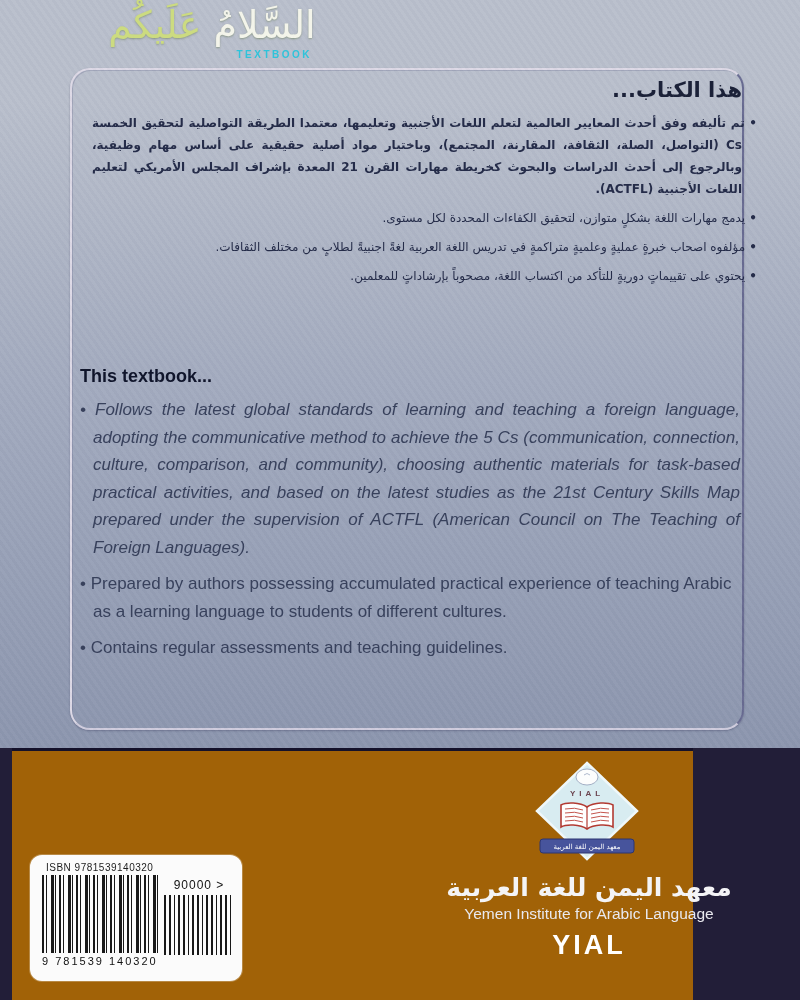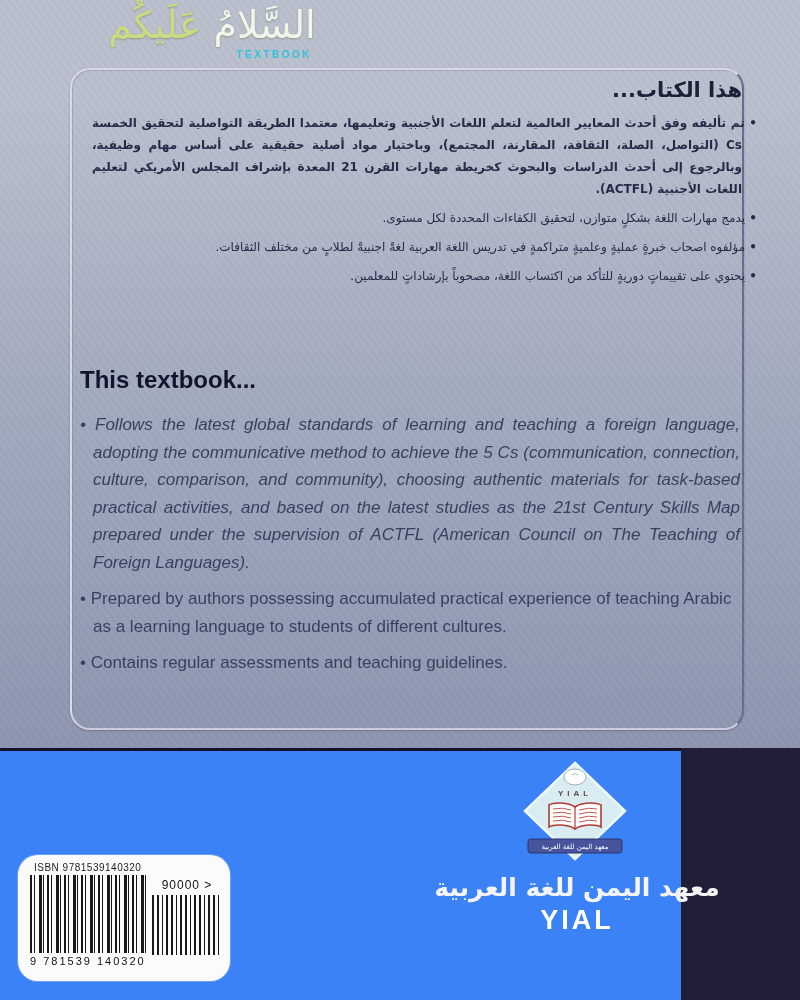--- a/index.html
+++ b/index.html
@@ -30,40 +30,40 @@
   .ar-block { position:absolute; left:92px; top:78px; width:650px; direction:rtl; z-index:2;
     font-family:"DejaVu Sans", sans-serif; }
   .ar-heading { font-size:21px; font-weight:bold; color:#1b2138; margin-bottom:10px; }
   .ar-b { font-size:12px; line-height:22px; text-align:justify; color:#252c49;
     text-indent:-15px; margin-bottom:7px; }
   .ar-b::before { content:"• "; font-weight:bold; }
   .ar-b.b1 { font-weight:bold; }
 
   
   .en-block { position:absolute; left:80px; top:366px; width:660px; z-index:2; }
-  .en-heading { font-size:24px; font-weight:bold; color:#10152b; margin-bottom:17px; }
+  .en-heading { font-size:18px; font-weight:bold; color:#10152b; margin-bottom:9px; }
   .en-b { font-size:17px; line-height:27.5px; color:#38415c; padding-left:13px; text-indent:-13px; margin-bottom:9px; }
   .en-b::before { content:"• "; }
   .en-b.justify { text-align:justify;font-style:italic; }
 
   
-  .footer { position:absolute; left:0; top:748px; width:681px; height:252px;
-    background:#3b82f6; border-top:3px solid #14112a; }
+  .footer { position:absolute; left:12px; top:748px; width:681px; height:252px;
+    background:#a16207; border-top:3px solid #14112a; }
 
   .logo-wrap { position:absolute; left:521px; top:10px; width:108px; height:112px; }
 
   .inst-block { position:absolute; left:418px; top:122px; width:318px; text-align:center; }
   .inst-ar { font-family:"DejaVu Sans", sans-serif; direction:rtl; font-size:25px; font-weight:bold;
     color:#f4f4f6; margin-bottom:3px; }
   .inst-en { font-size:15.5px; color:#e9e9ef; margin-bottom:7px; }
   .inst-acr { font-size:27px; font-weight:bold; color:#ffffff; letter-spacing:3px; }
 
   
   .barcode { position:absolute; left:18px; top:104px; width:212px; height:126px;
-    background:#fbfbfb; border-radius:20px; box-shadow:0 0 0 1px rgba(255,255,255,0.25); }
+    background:#fbfbfb; border-radius:12px; box-shadow:0 0 0 1px rgba(255,255,255,0.25); }
   .isbn-top { font-size:10px; color:#1c1c1c; letter-spacing:0.5px; margin:7px 0 2px 16px; }
   .bc-row { display:flex; padding:0 8px 0 12px; align-items:flex-start; }
   .bc-main { width:116px; }
   .bc-main-bars { height:78px;
     background:repeating-linear-gradient(90deg,#181818 0 2px,#fbfbfb 2px 4px,#181818 4px 5px,#fbfbfb 5px 9px,#181818 9px 12px,#fbfbfb 12px 13px,#181818 13px 14px,#fbfbfb 14px 17px); }
   .bc-digits { font-size:11px; color:#111; letter-spacing:2px; margin-top:2px; white-space:nowrap; }
   .bc-addon { width:70px; margin-left:6px; text-align:center; }
   .bc-addon-num { font-size:12px; color:#111; letter-spacing:1px; margin:3px 0 3px 0; white-space:nowrap; }
   .bc-addon-bars { height:60px;
     background:repeating-linear-gradient(90deg,#181818 0 2px,#fbfbfb 2px 5px,#181818 5px 7px,#fbfbfb 7px 10px,#181818 10px 11px,#fbfbfb 11px 14px); }
@@ -111,20 +111,21 @@
         <path d="M54 46 C47 41 33 41 28 44 L28 66 C33 63 47 63 54 68 C61 63 75 63 80 66 L80 44 C75 41 61 41 54 46 Z" fill="#fefefe" stroke="#b23a32" stroke-width="1.6"></path>
         <line x1="54" y1="46" x2="54" y2="68" stroke="#b23a32" stroke-width="1.2"></line>
         <path d="M32 48 q10 -2 18 1 M32 52 q10 -2 18 1 M32 56 q10 -2 18 1 M32 60 q10 -2 18 1 M58 49 q10 -3 18 -1 M58 53 q10 -3 18 -1 M58 57 q10 -3 18 -1 M58 61 q10 -3 18 -1" fill="none" stroke="#c4554d" stroke-width="1"></path>
         <rect x="7" y="78" width="94" height="14" rx="3" fill="#47549c" stroke="#2c3570"></rect>
         <text x="54" y="88" text-anchor="middle" font-size="7" fill="#ffffff" font-family="DejaVu Sans, sans-serif" direction="rtl">معهد اليمن للغة العربية</text>
       </svg>
     </div>
 
     <div class="inst-block">
       <div class="inst-ar">معهد اليمن للغة العربية</div>
+      <div class="inst-en">Yemen Institute for Arabic Language</div>
       <div class="inst-acr">YIAL</div>
     </div>
 
     <div class="barcode">
       <div class="isbn-top">ISBN 9781539140320</div>
       <div class="bc-row">
         <div class="bc-main">
           <div class="bc-main-bars"></div>
           <div class="bc-digits">9 781539 140320</div>
         </div>

